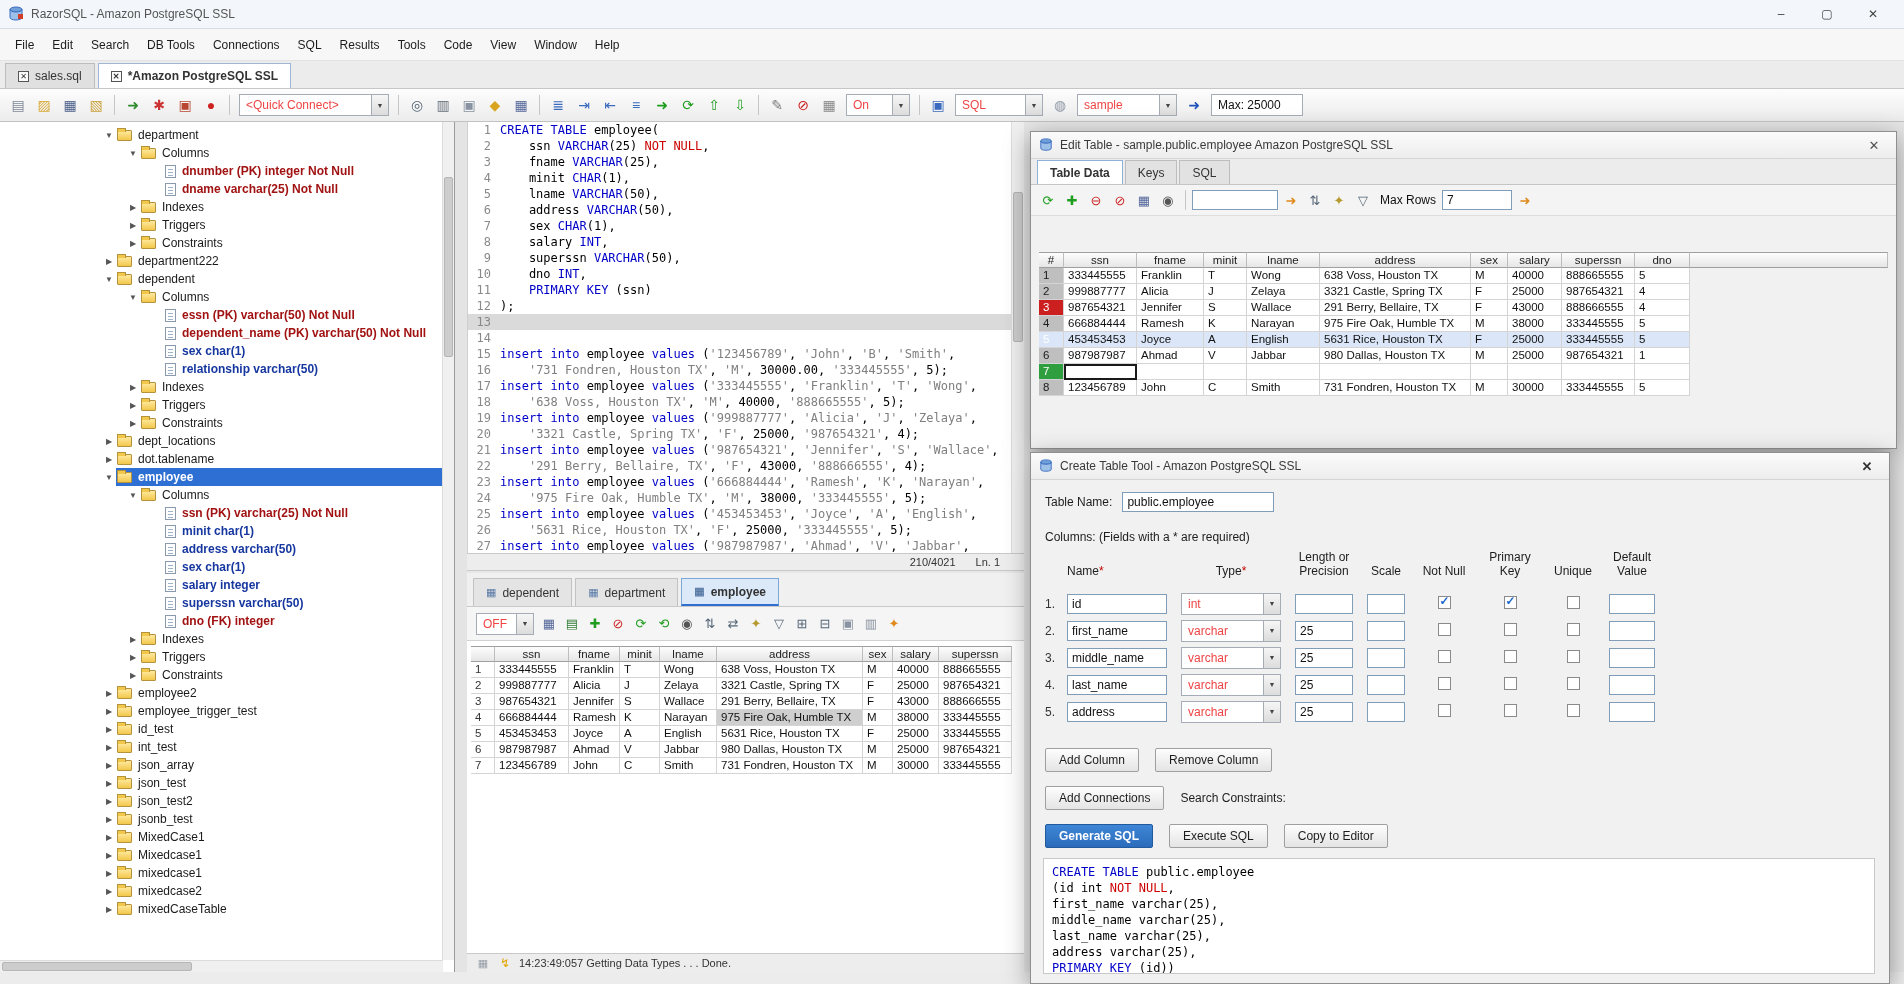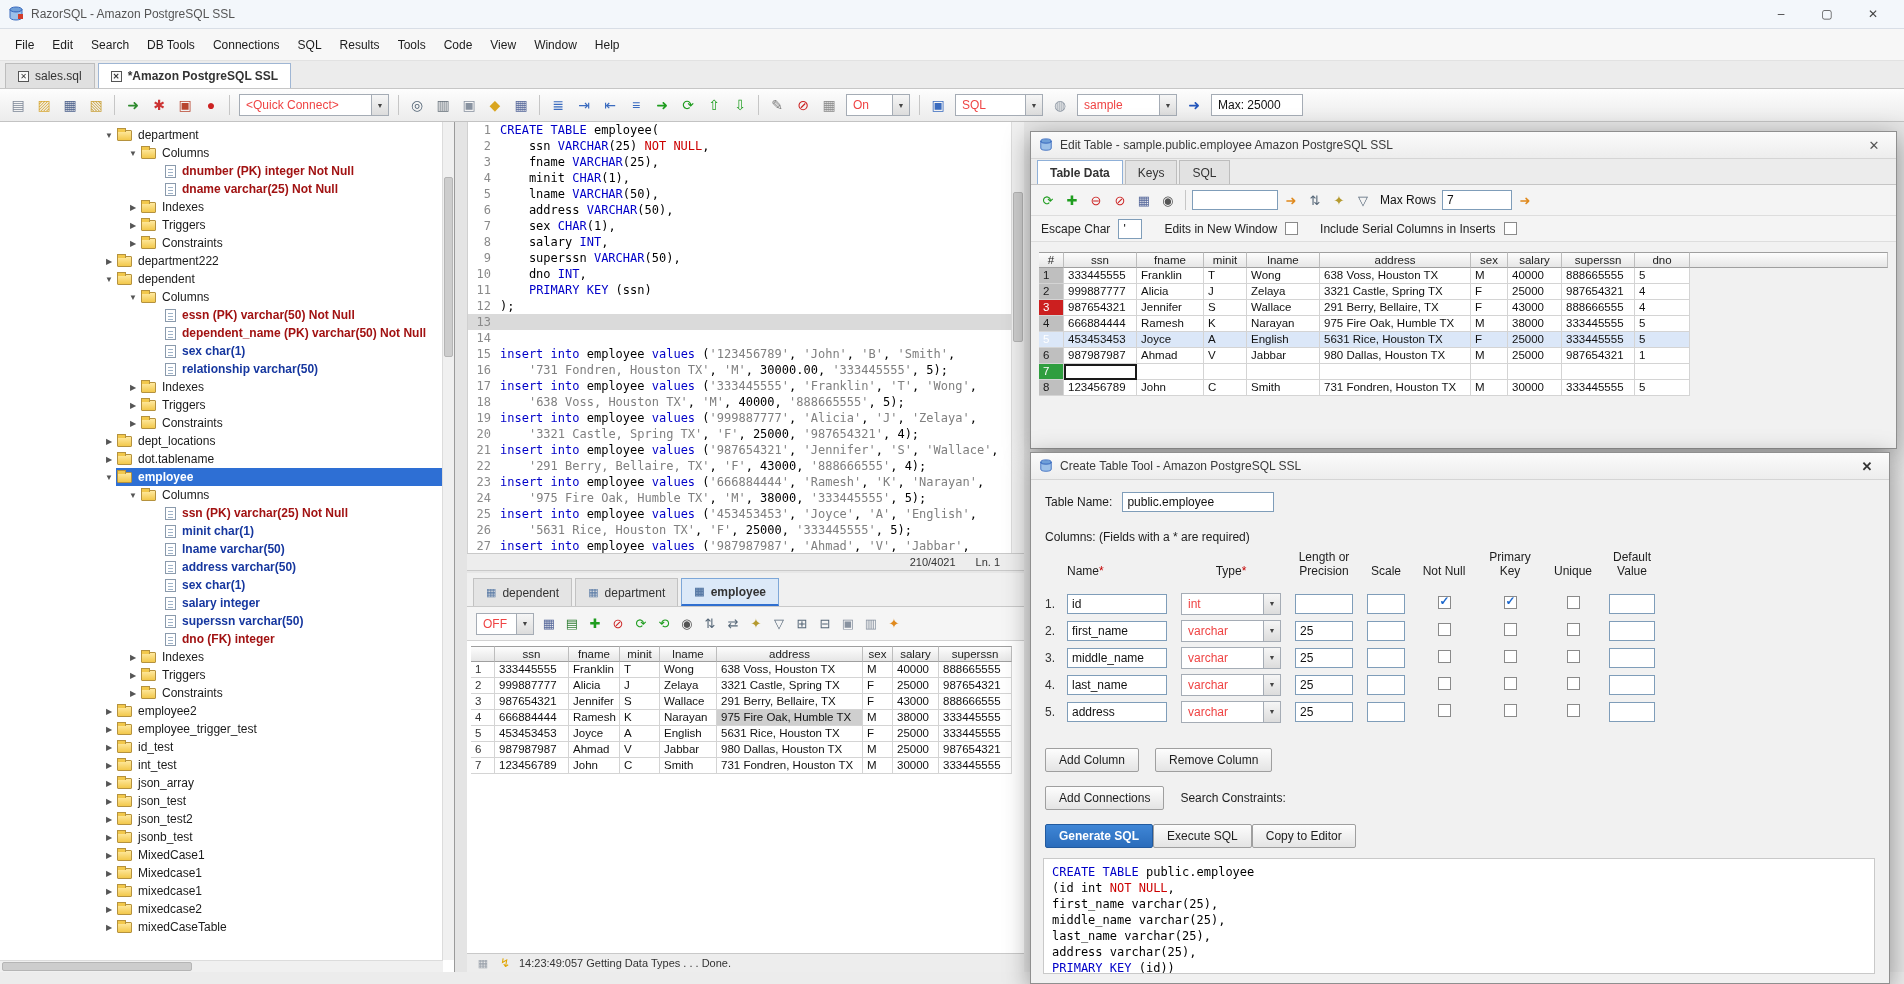--- a/index.html
+++ b/index.html
@@ -363,27 +363,20 @@
         <span class="tree-inner">
           <span class="ic-page"></span>
           <span class="tree-label c-r">ssn (PK) varchar(25) Not Null</span>
         </span>
       </div>
       <div class="tree-row" style="padding-left: 150px;">
         <span class="tree-arrow"></span>
         <span class="tree-inner">
           <span class="ic-page"></span>
           <span class="tree-label c-b">minit char(1)</span>
-        </span>
-      </div>
-      <div class="tree-row" style="padding-left: 150px;">
-        <span class="tree-arrow"></span>
-        <span class="tree-inner">
-          <span class="ic-page"></span>
-          <span class="tree-label c-b">lname varchar(50)</span>
         </span>
       </div>
       <div class="tree-row" style="padding-left: 150px;">
         <span class="tree-arrow"></span>
         <span class="tree-inner">
           <span class="ic-page"></span>
           <span class="tree-label c-b">address varchar(50)</span>
         </span>
       </div>
       <div class="tree-row" style="padding-left: 150px;">
@@ -737,28 +730,20 @@
       <div class="tb-sep"></div>
       <input class="win-input" style="width: 86px;">
       <div class="tb-btn" style="color: rgb(224, 138, 30);">➜</div>
       <div class="tb-btn" style="color: rgb(85, 102, 119);">⇅</div>
       <div class="tb-btn" style="color: rgb(181, 154, 47);">✦</div>
       <div class="tb-btn" style="color: rgb(85, 102, 119);">▽</div>
       <span style="margin: 0px 4px;">Max Rows</span>
       <input class="win-input" value="7" style="width: 70px;">
       <div class="tb-btn" style="color: rgb(224, 138, 30);">➜</div>
     </div>
-  <div class="ed-options">
-    <span>Escape Char</span>
-    <input class="win-input" style="width: 24px;" value="'">
-    <span style="margin-left:14px;">Edits in New Window</span>
-    <span class="cb"></span>
-    <span style="margin-left:14px;">Include Serial Columns in Inserts</span>
-    <span class="cb"></span>
-  </div>
   <div class="edit-grid">
       <div class="grow ghead">
         <div class="gcell" style="width: 25px;">#</div>
         <div class="gcell" style="width: 73px;">ssn</div>
         <div class="gcell" style="width: 67px;">fname</div>
         <div class="gcell" style="width: 43px;">minit</div>
         <div class="gcell" style="width: 73px;">lname</div>
         <div class="gcell" style="width: 151px;">address</div>
         <div class="gcell" style="width: 37px;">sex</div>
         <div class="gcell" style="width: 54px;">salary</div>
@@ -966,21 +951,21 @@
         </div>
       </div>
     <div class="cd-row" style="left:14px;top:268px;gap:16px;">
       <button class="btn">Add Column</button>
       <button class="btn">Remove Column</button>
     </div>
     <div class="cd-row" style="left:14px;top:306px;gap:16px;">
       <button class="btn">Add Connections</button>
       <span class="cd-label">Search Constraints:</span>
     </div>
-    <div class="cd-row" style="left:14px;top:344px;">
+    <div class="cd-row" style="left:14px;top:344px;gap:16px;">
       <button class="btn primary">Generate SQL</button>
       <button class="btn">Execute SQL</button>
       <button class="btn">Copy to Editor</button>
     </div>
     <div class="sqlbox">
         <div class="sql-line"><span class="tk-k">CREATE TABLE</span><span class="tk-p"> public.employee</span></div>
         <div class="sql-line"><span class="tk-p">(id int </span><span class="tk-r">NOT NULL</span><span class="tk-p">,</span></div>
         <div class="sql-line"><span class="tk-p">first_name varchar(25),</span></div>
         <div class="sql-line"><span class="tk-p">middle_name varchar(25),</span></div>
         <div class="sql-line"><span class="tk-p">last_name varchar(25),</span></div>

